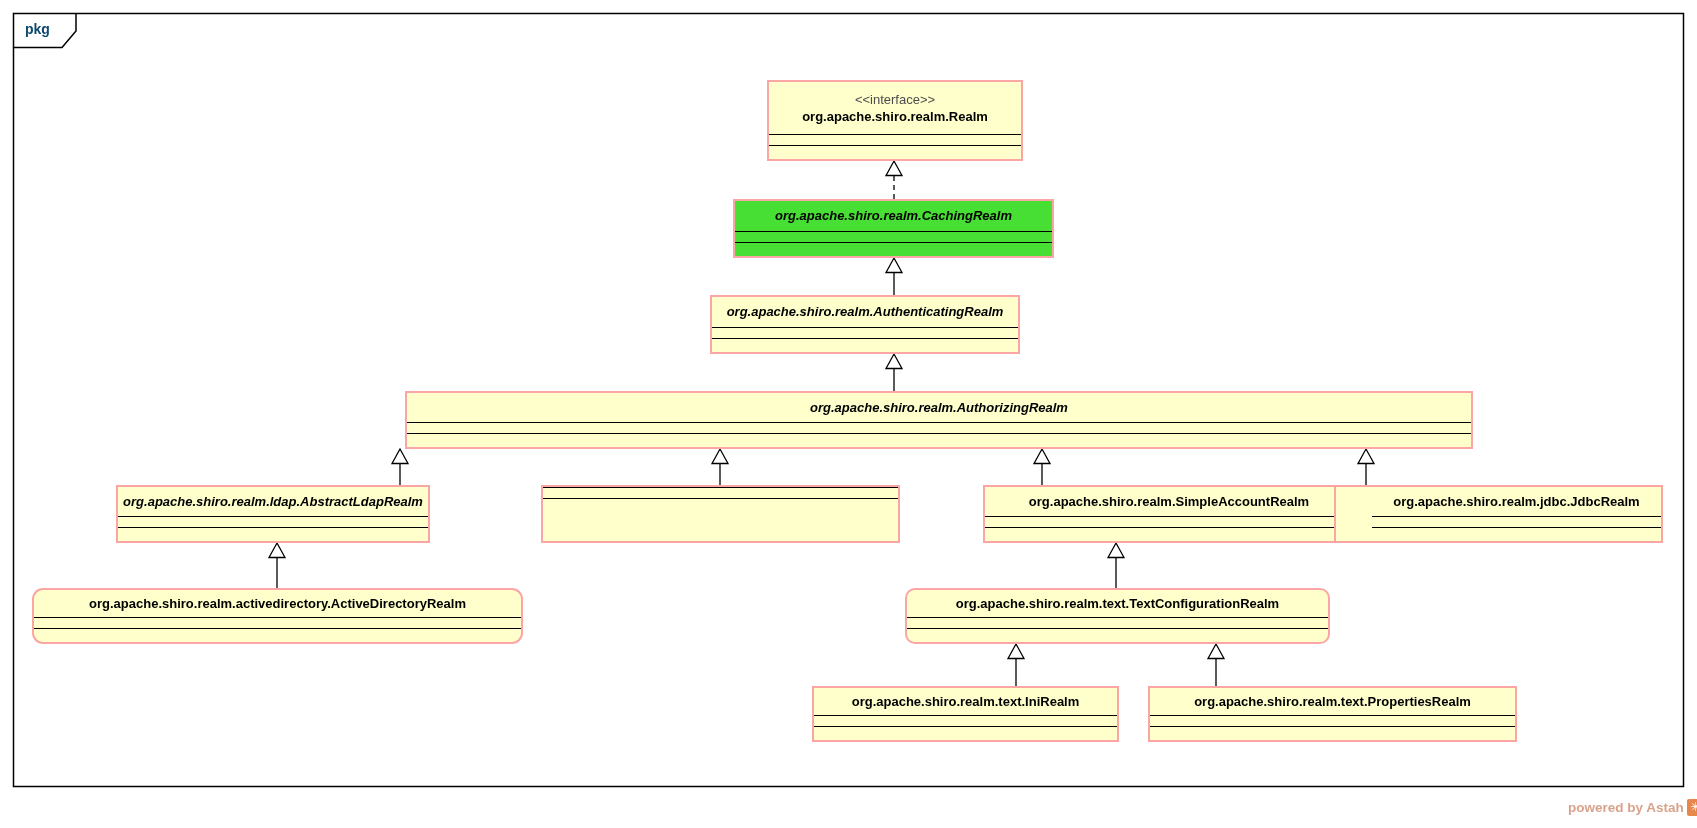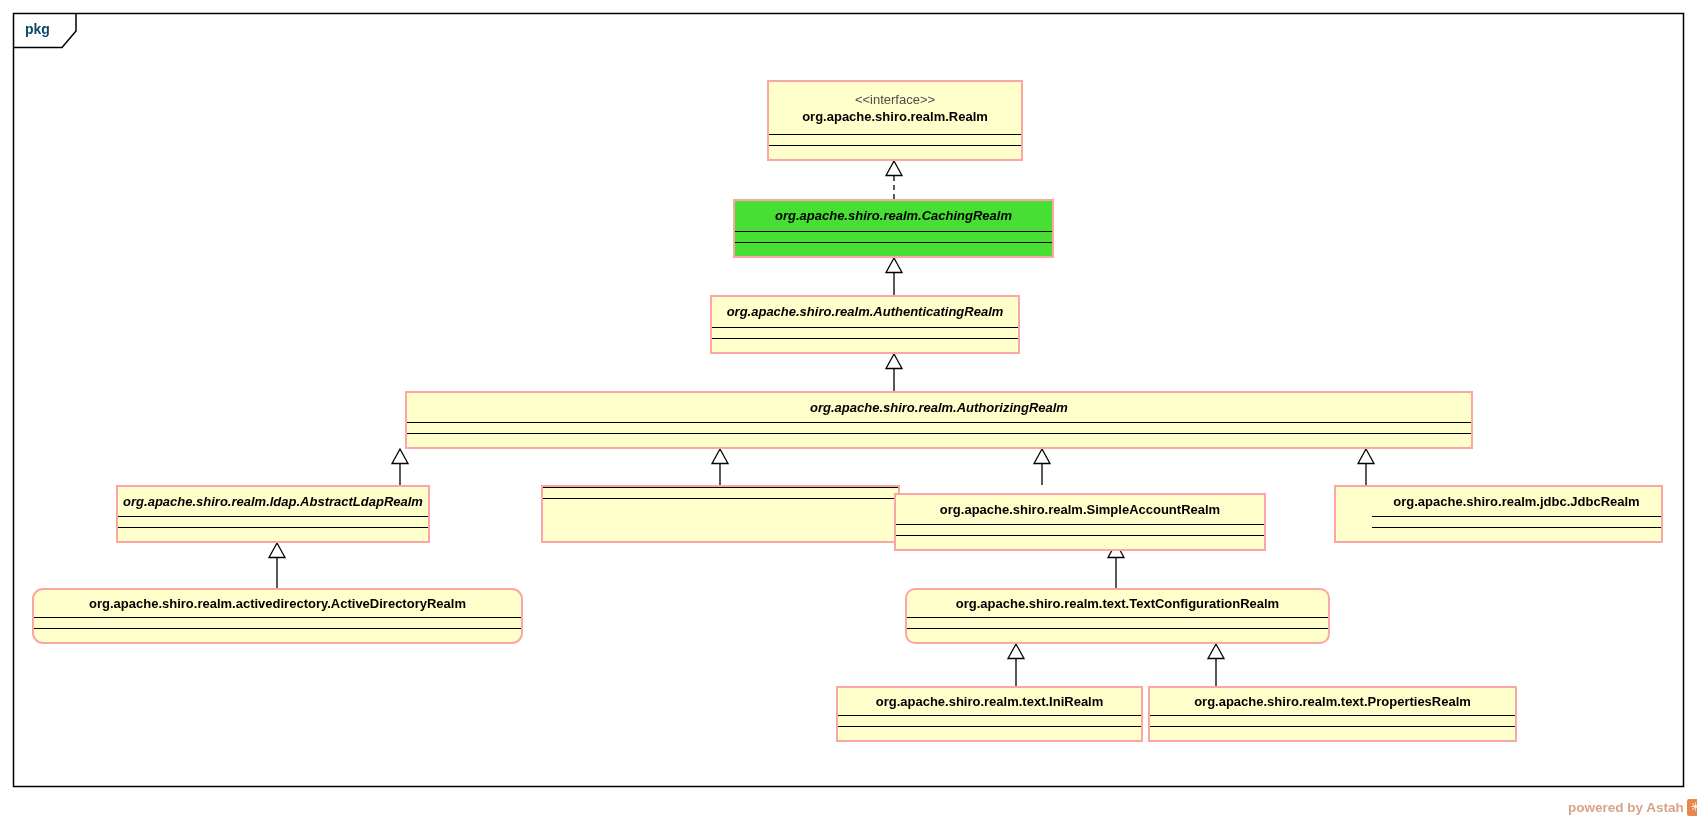--- a/index.html
+++ b/index.html
@@ -156,21 +156,21 @@
     </div>
     <div class="comp attrs"></div>
     <div class="comp ops"></div>
   </div>
 
   <div class="uml-class" style="left:541px; top:485px; width:359px; height:58px;">
     <div class="comp attrs"></div>
     <div class="comp ops"></div>
   </div>
 
-  <div class="uml-class" style="left:894px; top:485px; width:372px; height:58px;margin-top:8px;">
+  <div class="uml-class" style="left:983px; top:485px; width:372px; height:58px;">
     <div class="uml-title">
       <div class="cls-name">org.apache.shiro.realm.SimpleAccountRealm</div>
     </div>
     <div class="comp attrs"></div>
     <div class="comp ops"></div>
   </div>
 
   <div class="uml-class" style="left:1334px; top:485px; width:329px; height:58px;padding-left:36px;">
     <div class="uml-title">
       <div class="cls-name">org.apache.shiro.realm.jdbc.JdbcRealm</div>
@@ -188,21 +188,21 @@
   </div>
 
   <div class="uml-class" style="left:905px; top:588px; width:425px; height:56px;border-radius:10px;">
     <div class="uml-title">
       <div class="cls-name">org.apache.shiro.realm.text.TextConfigurationRealm</div>
     </div>
     <div class="comp attrs"></div>
     <div class="comp ops"></div>
   </div>
 
-  <div class="uml-class" style="left:812px; top:686px; width:307px; height:56px;margin-left:24px;">
+  <div class="uml-class" style="left:812px; top:686px; width:307px; height:56px;">
     <div class="uml-title">
       <div class="cls-name">org.apache.shiro.realm.text.IniRealm</div>
     </div>
     <div class="comp attrs"></div>
     <div class="comp ops"></div>
   </div>
 
   <div class="uml-class" style="left:1148px; top:686px; width:369px; height:56px;">
     <div class="uml-title">
       <div class="cls-name">org.apache.shiro.realm.text.PropertiesRealm</div>

